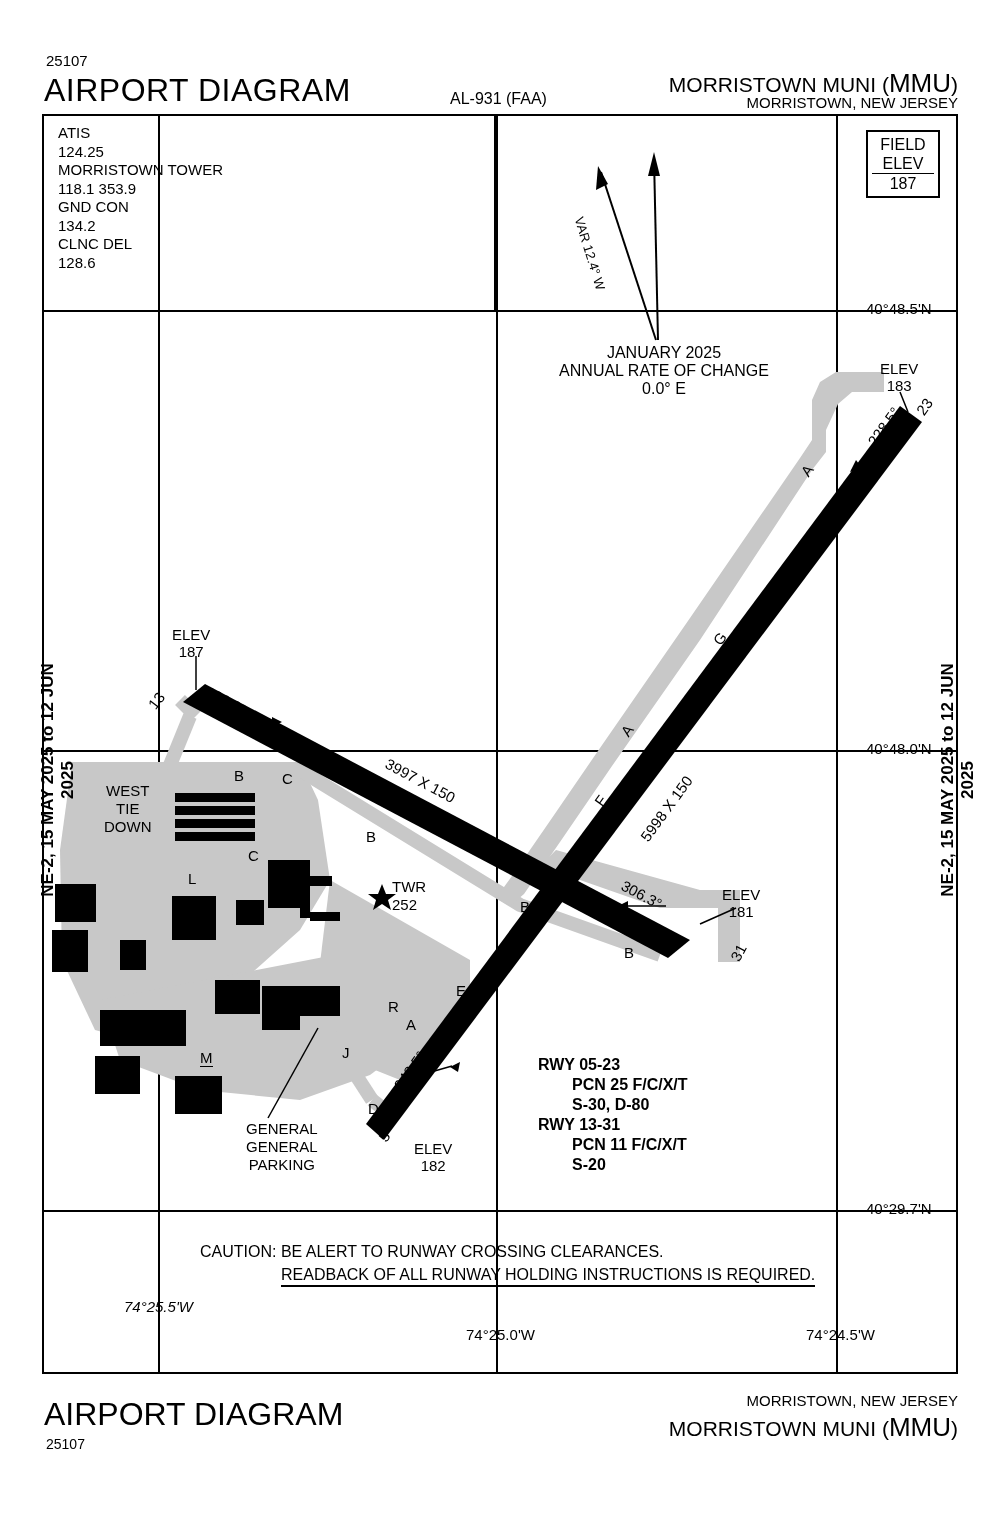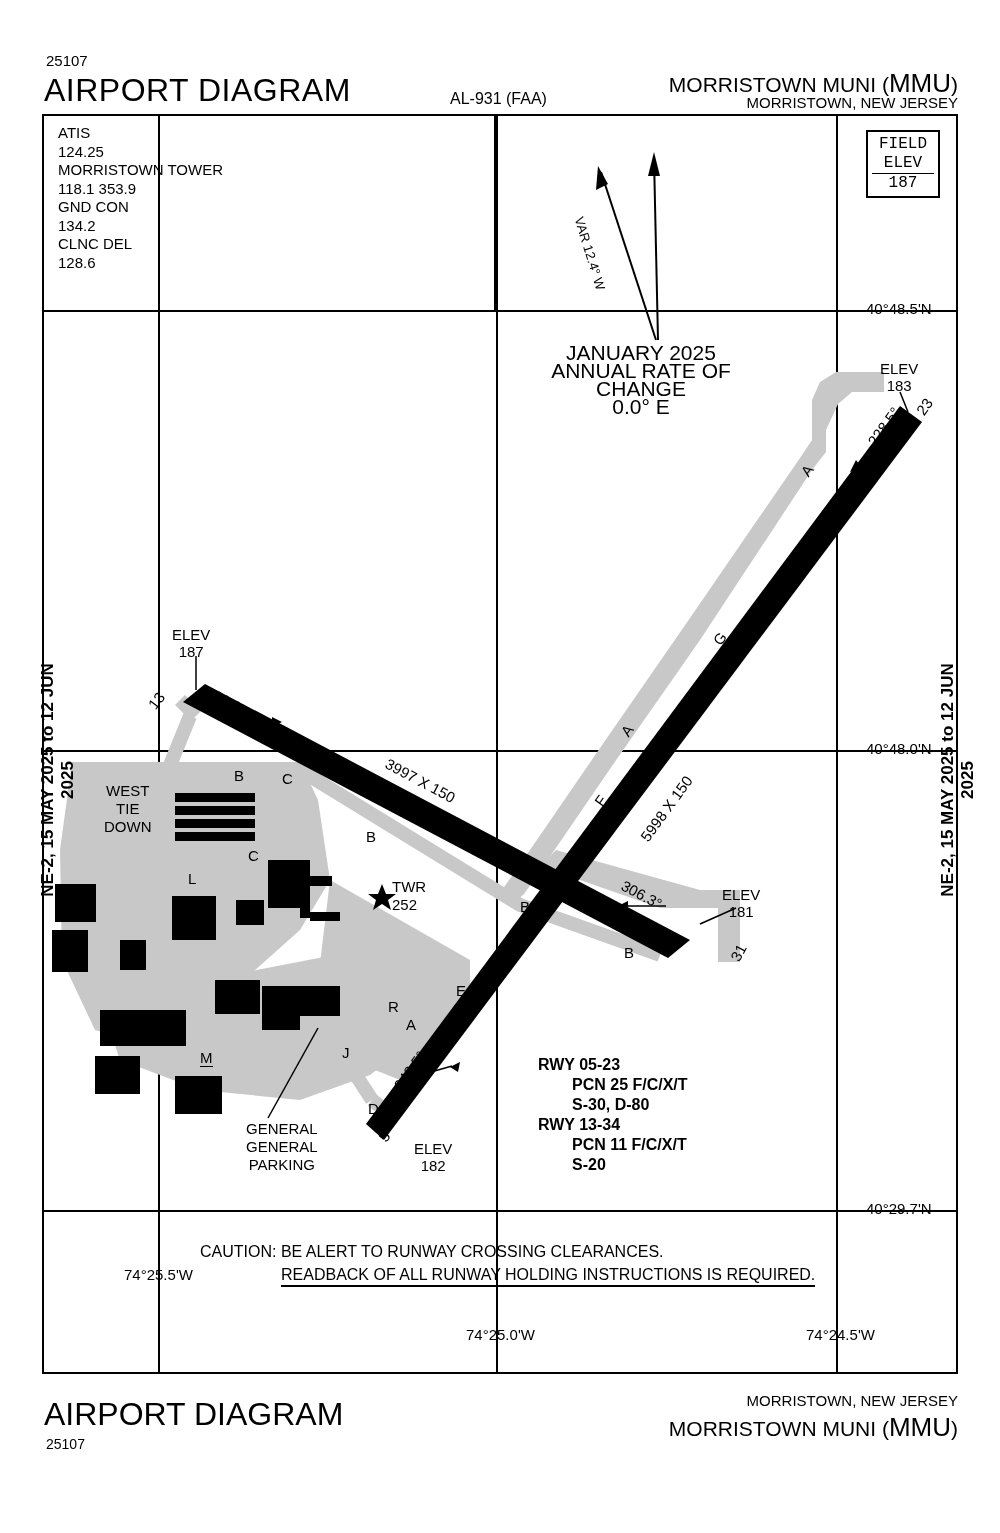--- a/index.html
+++ b/index.html
@@ -14,24 +14,24 @@
   #airport-name-top{right:42px;top:68px;font-size:21px;text-align:right;}
   #airport-name-top .small{font-size:26px;}
   #city-top{right:42px;top:94px;font-size:15px;text-align:right;}
   
   #map-frame{left:42px;top:114px;width:916px;height:1260px;border:2px solid #000;box-sizing:border-box;}
   .gridline{background:#000;}
   
   #comms-box{left:44px;top:116px;width:452px;height:196px;border-right:2px solid #000;border-bottom:2px solid #000;box-sizing:border-box;}
   #comms-list{left:58px;top:124px;font-size:15px;line-height:18.5px;}
   
-  #field-elev-box{right:60px;top:130px;width:62px;border:2px solid #000;text-align:center;font-size:16px;line-height:19px;padding:3px 4px;font-family:Liberation Mono, monospace;}
+  #field-elev-box{right:60px;top:130px;width:62px;border:2px solid #000;text-align:center;font-size:16px;line-height:19px;padding:3px 4px;}
   
   #var-label{left:586px;top:215px;font-size:13px;transform:rotate(73deg);transform-origin:left top;}
-  #mag-note{left:536px;top:344px;width:210px;text-align:center;font-size:21px;line-height:18px;}
+  #mag-note{left:559px;top:344px;width:210px;text-align:center;font-size:16px;line-height:18px;}
   
   #side-left{left:-72px;top:760px;width:260px;transform:rotate(-90deg);text-align:center;font-size:17px;font-weight:bold;}
   #side-right{right:-88px;top:760px;width:260px;transform:rotate(-90deg);text-align:center;font-size:17px;font-weight:bold;}
   
   .latlab{font-size:15px;}
   .lonlab{font-size:15px;}
   
   #caution1{left:200px;top:1243px;font-size:16px;}
   #caution2{left:281px;top:1266px;font-size:16px;border-bottom:2px solid #000;padding-bottom:1px;}
   
@@ -65,21 +65,21 @@
 <div class="abs gridline" style="left:496px;top:116px;width:2px;height:1256px;"></div>
 <div class="abs gridline" style="left:836px;top:116px;width:2px;height:1256px;"></div>
 <div class="abs gridline" style="left:44px;top:310px;width:912px;height:2px;"></div>
 <div class="abs gridline" style="left:44px;top:750px;width:912px;height:2px;"></div>
 <div class="abs gridline" style="left:44px;top:1210px;width:912px;height:2px;"></div>
 
 <div class="abs latlab" style="left:866px;top:300px;">40°48.5'N</div>
 <div class="abs latlab" style="left:866px;top:740px;">40°48.0'N</div>
 <div class="abs latlab" style="left:866px;top:1200px;">40°29.7'N</div>
 
-<div class="abs lonlab" style="left:124px;top:1266px;">74°25.5'W</div>
+<div class="abs lonlab" style="left:124px;top:1298px;font-style:italic;">74°25.5'W</div>
 <div class="abs lonlab" style="left:466px;top:1326px;">74°25.0'W</div>
 <div class="abs lonlab" style="left:806px;top:1326px;">74°24.5'W</div>
 
 <div class="abs" id="comms-box"></div>
 <div class="abs" id="comms-list">
   <div>ATIS</div>
   <div>124.25</div>
   <div>MORRISTOWN TOWER</div>
   <div>118.1  353.9</div>
   <div>GND CON</div>
@@ -246,21 +246,21 @@
 </div>
 <div class="abs maplab" id="twr-label">
   <div>TWR</div>
   <div>252</div>
 </div>
 
 <div class="abs" id="pcn-block">
   <div>RWY 05-23</div>
   <div class="ind">PCN 25 F/C/X/T</div>
   <div class="ind">S-30, D-80</div>
-  <div>RWY 13-34</div>
+  <div>RWY 13-31</div>
   <div class="ind">PCN 11 F/C/X/T</div>
   <div class="ind">S-20</div>
 </div>
 
 <div class="abs" id="caution1">CAUTION: BE ALERT TO RUNWAY CROSSING CLEARANCES.</div>
 <div class="abs" id="caution2">READBACK OF ALL RUNWAY HOLDING INSTRUCTIONS IS REQUIRED.</div>
 
 <div class="abs" id="side-left">NE-2, 15 MAY 2025  to  12 JUN 2025</div>
 <div class="abs" id="side-right">NE-2, 15 MAY 2025  to  12 JUN 2025</div>
 

